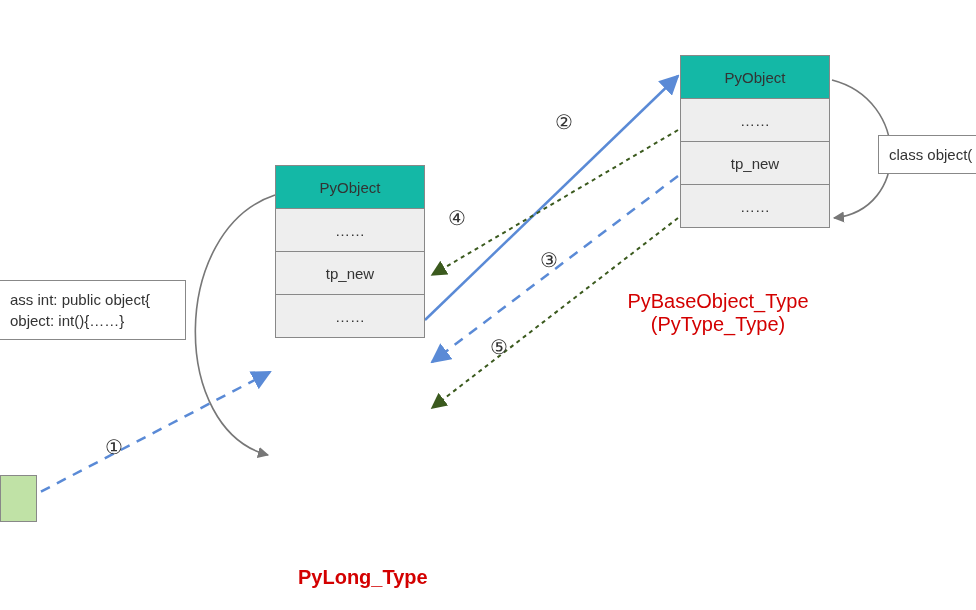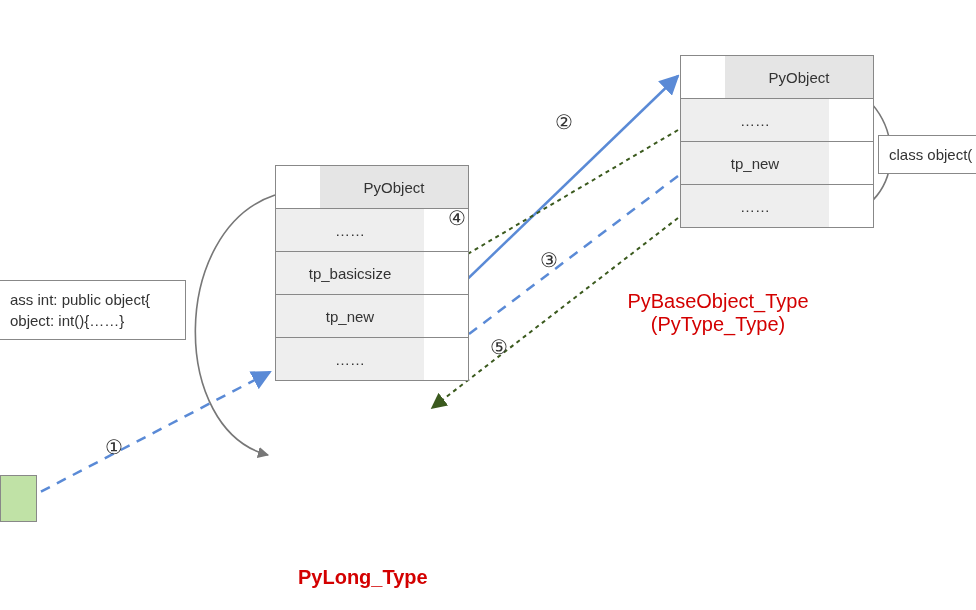--- a/index.html
+++ b/index.html
@@ -26,22 +26,21 @@
   .cell {
     width: 148px;
     height: 42px;
     display: flex;
     align-items: center;
     justify-content: center;
     background: #eeeeee;
     font-size: 15px;
   }
   .cell.header {
-    background: #e5e5e5;
-    margin-left: 44px;
+    background: #14b8a6;
   }
   .label-red {
     position: absolute;
     color: #d30000;
     font-size: 20px;
   }
   .note-box {
     position: absolute;
     border: 1px solid #888;
     background: #fff;
@@ -108,25 +107,20 @@
           <div class="cell header">PyObject</div>
         </td>
       </tr>
   <tr>
         <td>
           <div class="cell">……</div>
         </td>
       </tr>
   <tr>
         <td>
-          <div class="cell">tp_basicsize</div>
-        </td>
-      </tr>
-  <tr>
-        <td>
           <div class="cell">tp_new</div>
         </td>
       </tr>
   <tr>
         <td>
           <div class="cell">……</div>
         </td>
       </tr>
 </tbody>
   </table>

